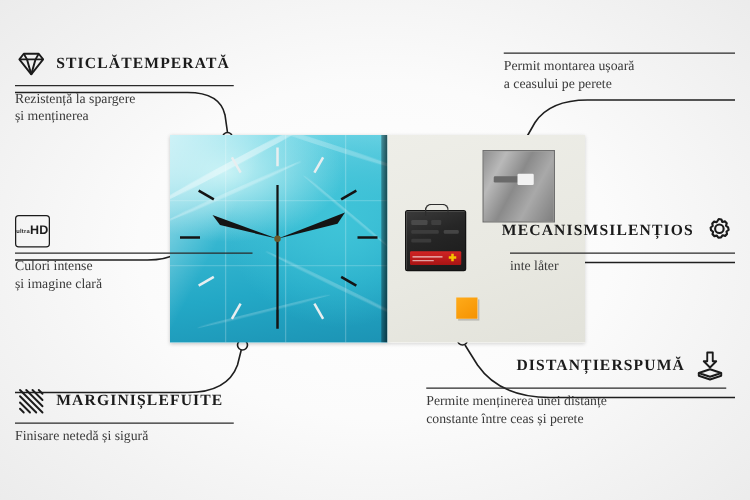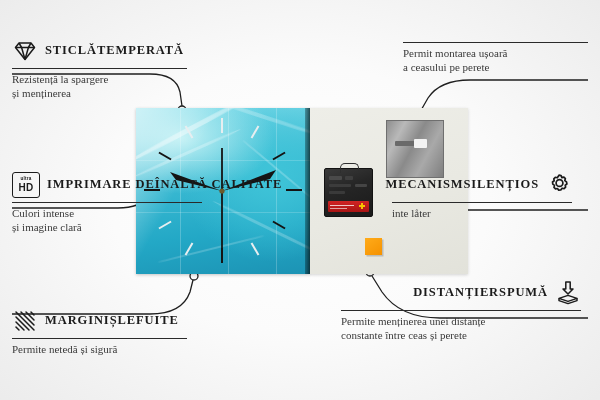--- a/index.html
+++ b/index.html
@@ -35,21 +35,21 @@
     font-size:11px;color:#3a3a3a;line-height:1.3;white-space:nowrap;
   }
   .feat.right .desc{}
 
   
   .icon{width:26px;height:26px;flex:0 0 26px;display:block;}
   .icon svg{display:block;width:26px;height:26px;}
   .hdbadge{
     width:26px;height:24px;flex:0 0 26px;
     border:1.6px solid #1b1b1b;border-radius:3px;
-    display:flex;flex-direction:column;align-items:center;justify-content:center;
+    display:flex;flex-direction:row;align-items:center;justify-content:center;
     color:#1b1b1b;line-height:1;
   }
   .hdbadge .u{font-size:4.6px;letter-spacing:.2px;font-family:"Liberation Sans",sans-serif;font-weight:bold;}
   .hdbadge .h{font-size:10px;font-weight:bold;font-family:"Liberation Sans",sans-serif;letter-spacing:.3px;margin-top:.5px;}
 
   
   #clock{
     position:absolute;left:136px;top:108px;width:174px;height:166px;
     background:
       linear-gradient(118deg,rgba(255,255,255,.55) 0%,rgba(255,255,255,0) 32%),
@@ -213,24 +213,20 @@
     <div class="desc">Rezistență la spargere</div>
     <div class="desc">și menținerea</div>
   </div>
 
   <div class="feat left" style="left:12px;top:172px;width:190px;">
     <div class="head">
       <span class="hdbadge">
         <span class="u">ultra</span>
         <span class="h">HD</span>
       </span>
-      <span class="titlewrap">
-        <span class="title">IMPRIMARE DE</span>
-        <span class="title">ÎNALTĂ CALITATE</span>
-      </span>
     </div>
     <div class="rule"></div>
     <div class="desc">Culori intense</div>
     <div class="desc">și imagine clară</div>
   </div>
 
   <div class="feat left" style="left:12px;top:280px;width:175px;margin-top:28px;">
     <div class="head">
       <span class="icon">
         <svg viewBox="0 0 26 26">
@@ -244,30 +240,30 @@
               <path d="M19,4 L22,7"></path>
         </g>
           </svg>
       </span>
       <span class="titlewrap">
         <span class="title">MARGINI</span>
         <span class="title">ȘLEFUITE</span>
       </span>
     </div>
     <div class="rule"></div>
-    <div class="desc">Permite netedă și sigură</div>
+    <div class="desc">Finisare netedă și sigură</div>
   </div>
 
   <div class="feat right" style="right:12px;top:38px;width:185px;">
     <div class="rule"></div>
     <div class="desc">Permit montarea ușoară</div>
     <div class="desc">a ceasului pe perete</div>
   </div>
 
-  <div class="feat right" style="right:28px;top:172px;width:180px;">
+  <div class="feat right" style="right:12px;top:172px;width:180px;">
     <div class="head">
       <span class="titlewrap" style="align-items:flex-end;">
         <span class="title">MECANISM</span>
         <span class="title">SILENȚIOS</span>
       </span>
       <span class="icon">
         <svg viewBox="0 0 26 26">
             <g fill="none" stroke="#1b1b1b" stroke-width="1.7" stroke-linejoin="round">
           <path d="M13,3.2 L15.1,3.6 L15.9,5.6 L17.9,5.1 L19.4,6.6 L18.8,8.6 L20.5,9.9 L20.9,12 L19.2,13.2 L19.6,15.2 L18.1,16.7 L16.1,16.2 L14.8,17.9 L12.7,18.2 L11.5,16.5 L9.5,16.9 L8,15.4 L8.5,13.4 L6.8,12.1 L6.5,10 L8.2,8.8 L7.8,6.8 L9.3,5.3 L11.3,5.8 Z"></path>
           <circle cx="13.5" cy="11" r="3.4"></circle>

